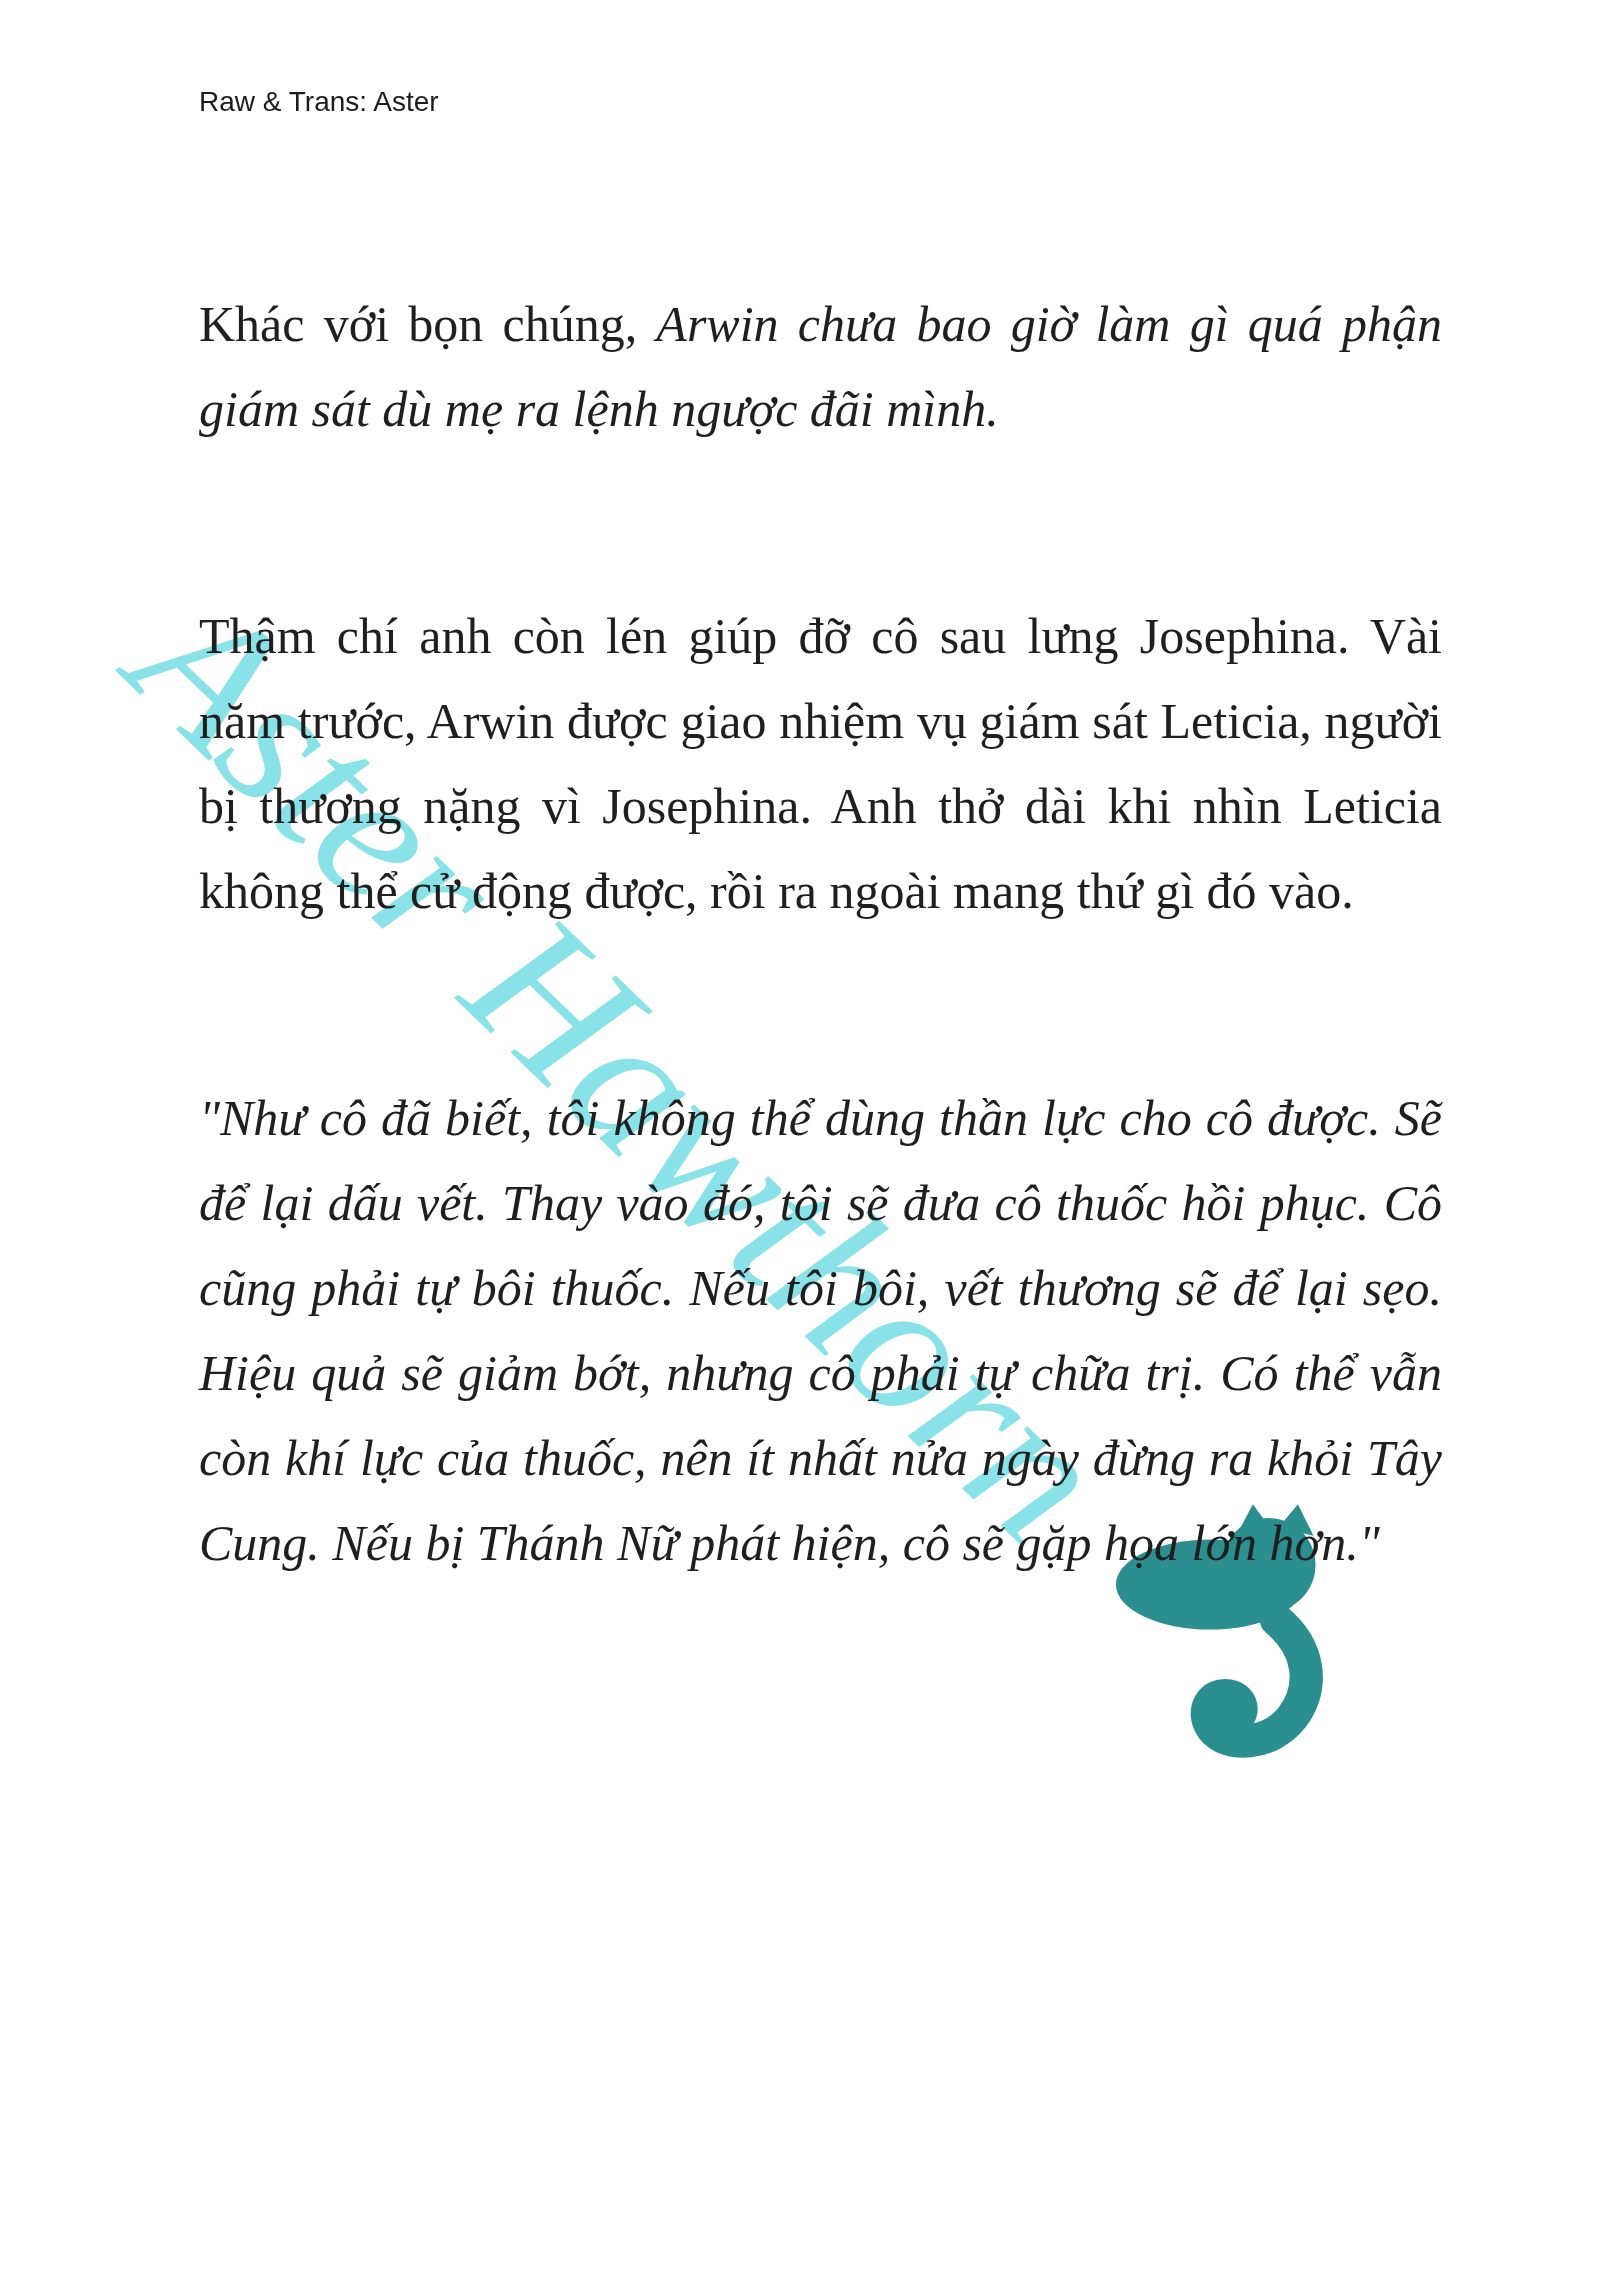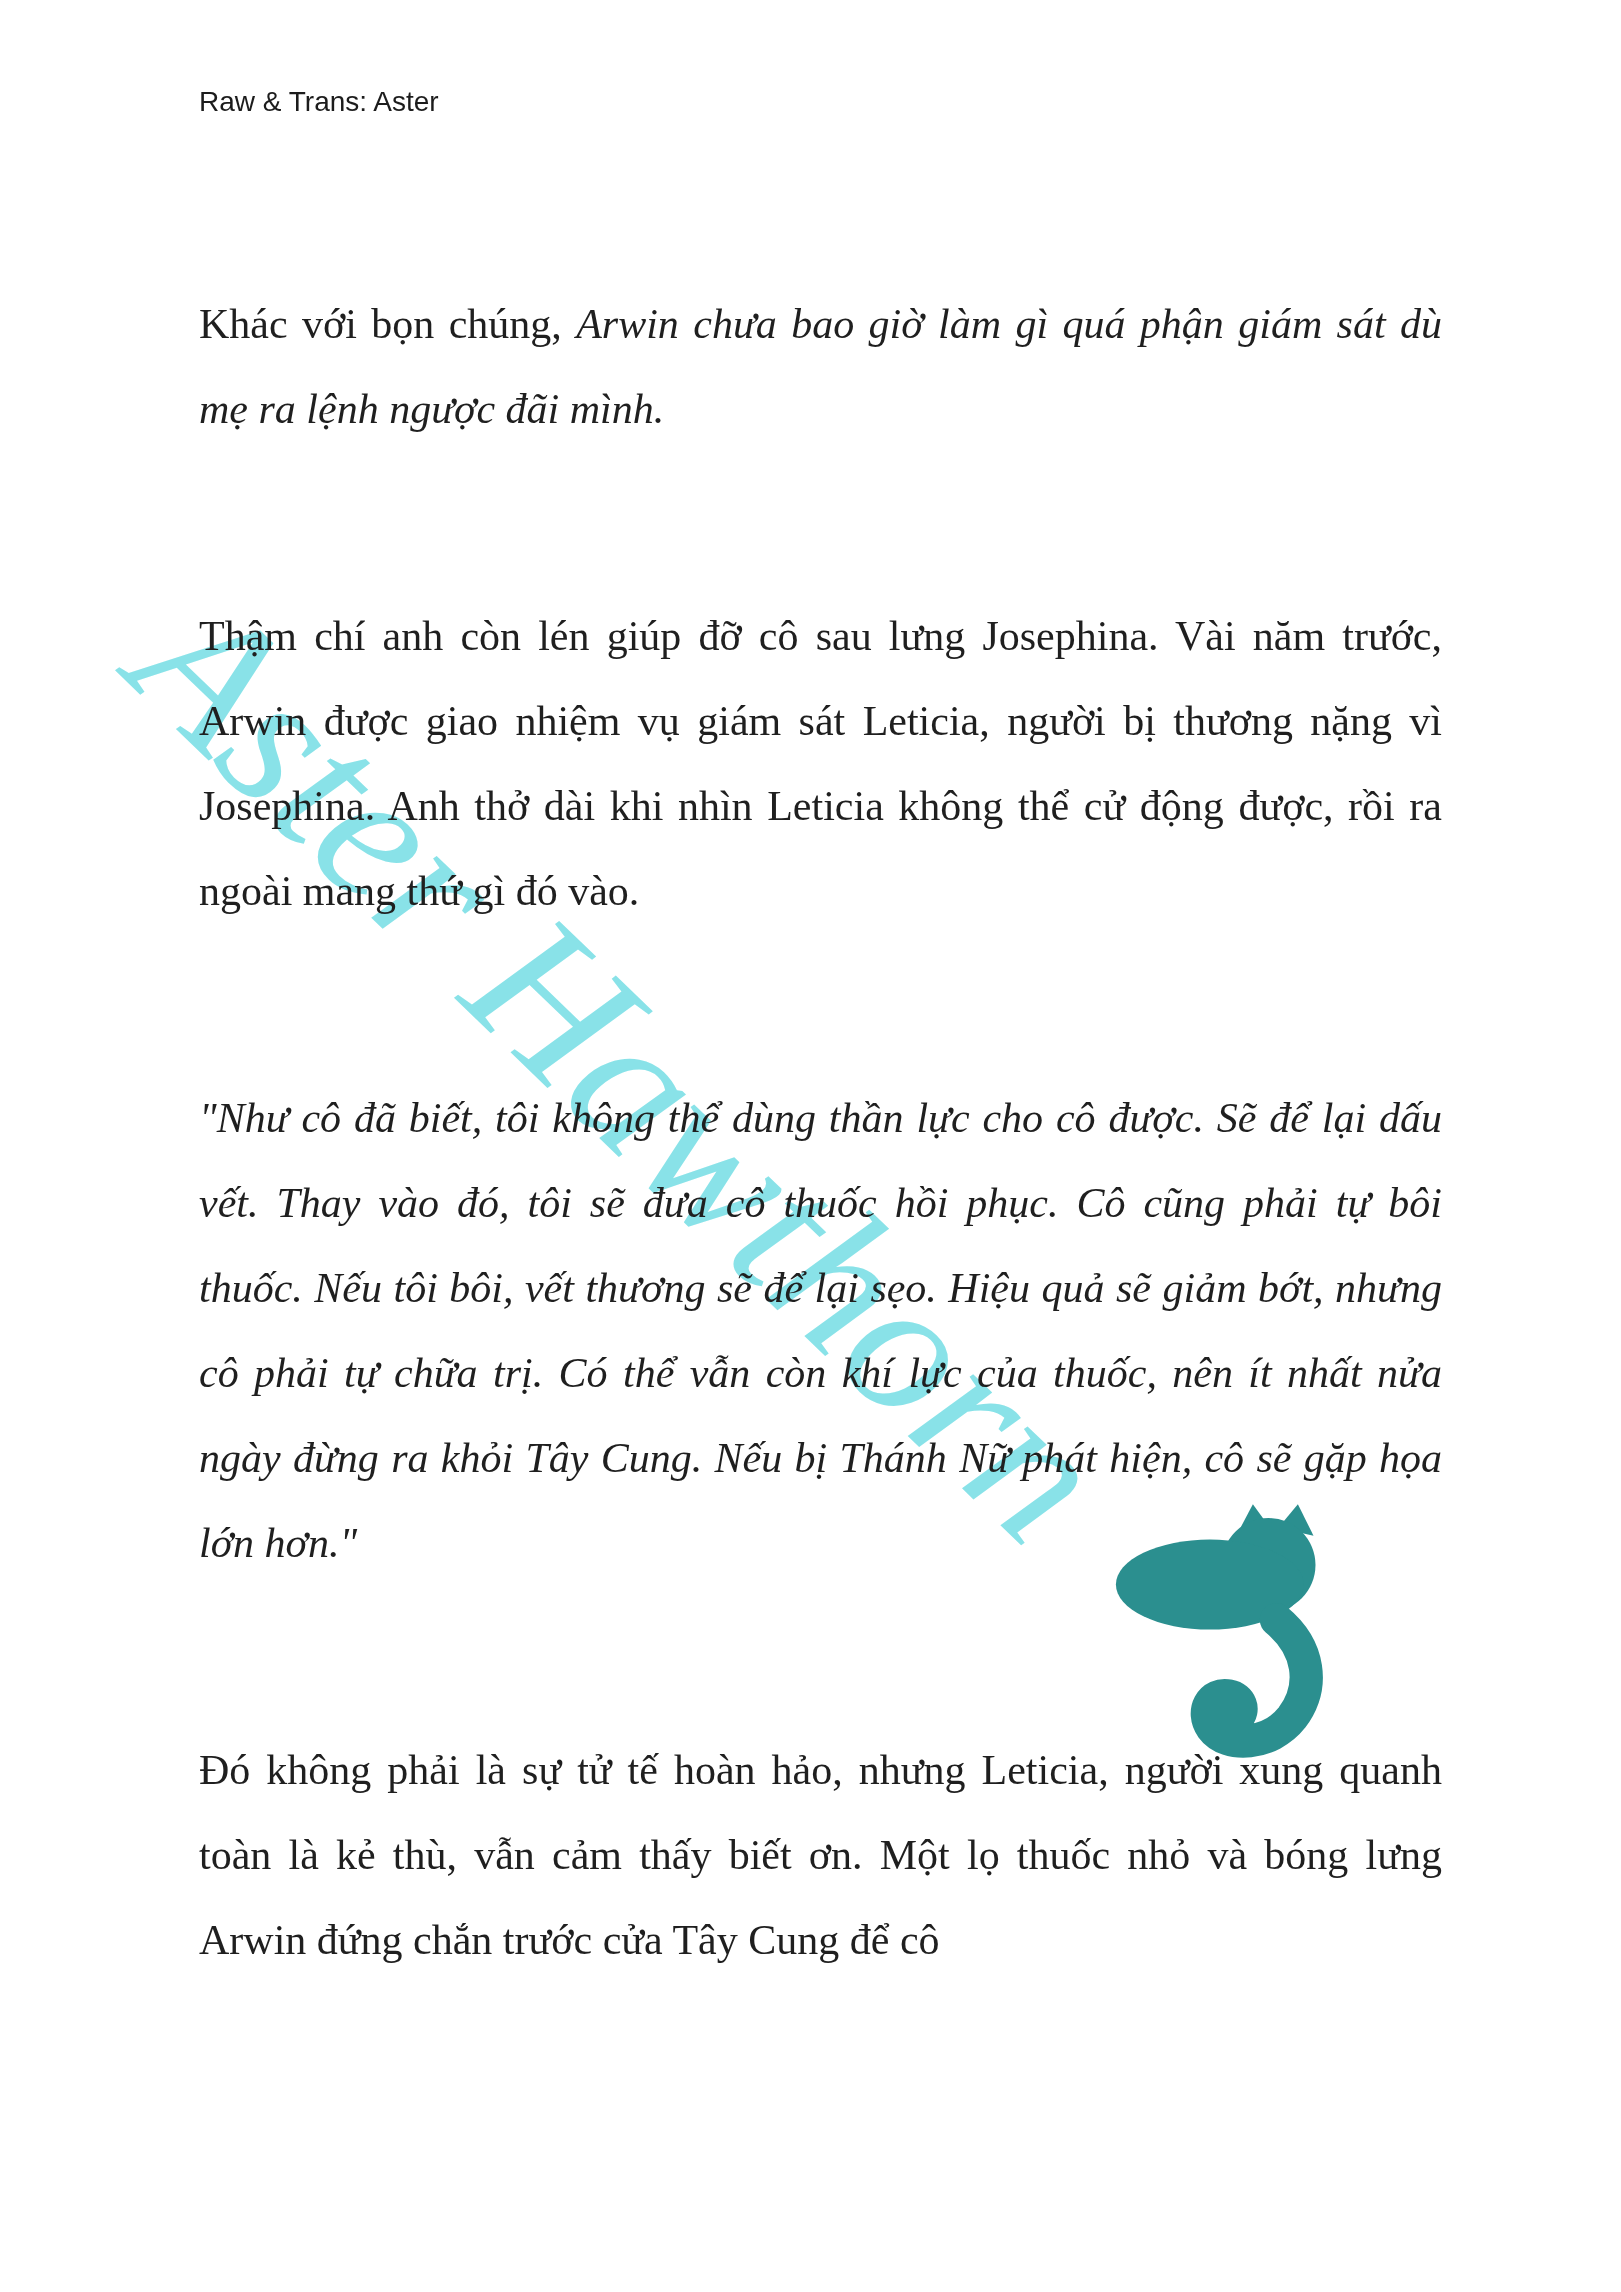--- a/index.html
+++ b/index.html
@@ -54,21 +54,21 @@
   }
   .content {
     position: absolute;
     left: 199px;
     top: 282px;
     width: 1243px;
     z-index: 2;
   }
   .content p {
     margin: 0 0 142px 0;
-    font-size: 42px;
+    font-size: 50px;
     line-height: 85px;
     text-align: justify;
   }
   .content p:last-child {
     margin-bottom: 0;
   }
   .italic {
     font-style: italic;
   }
 </style>
@@ -91,17 +91,16 @@
     </g>
   </svg>
 
   <div class="content">
     <p><span>Khác với bọn chúng, </span><span class="italic">Arwin chưa bao giờ làm gì quá phận giám sát dù mẹ ra lệnh ngược đãi mình.</span></p>
 
     <p>Thậm chí anh còn lén giúp đỡ cô sau lưng Josephina. Vài năm trước, Arwin được giao nhiệm vụ giám sát Leticia, người bị thương nặng vì Josephina. Anh thở dài khi nhìn Leticia không thể cử động được, rồi ra ngoài mang thứ gì đó vào.</p>
 
     <p class="italic">"Như cô đã biết, tôi không thể dùng thần lực cho cô được. Sẽ để lại dấu vết. Thay vào đó, tôi sẽ đưa cô thuốc hồi phục. Cô cũng phải tự bôi thuốc. Nếu tôi bôi, vết thương sẽ để lại sẹo. Hiệu quả sẽ giảm bớt, nhưng cô phải tự chữa trị. Có thể vẫn còn khí lực của thuốc, nên ít nhất nửa ngày đừng ra khỏi Tây Cung. Nếu bị Thánh Nữ phát hiện, cô sẽ gặp họa lớn hơn."</p>
 
-    <p>Đó không phải là sự tử tế hoàn hảo, nhưng Leticia, người xung quanh toàn là kẻ thù, vẫn cảm thấy biết ơn. Một lọ thuốc nhỏ và bóng lưng Arwin đứng chắn trước cửa Tây Cung để cô</p>
   </div>
 
 </div>
 
 
 </body></html>

